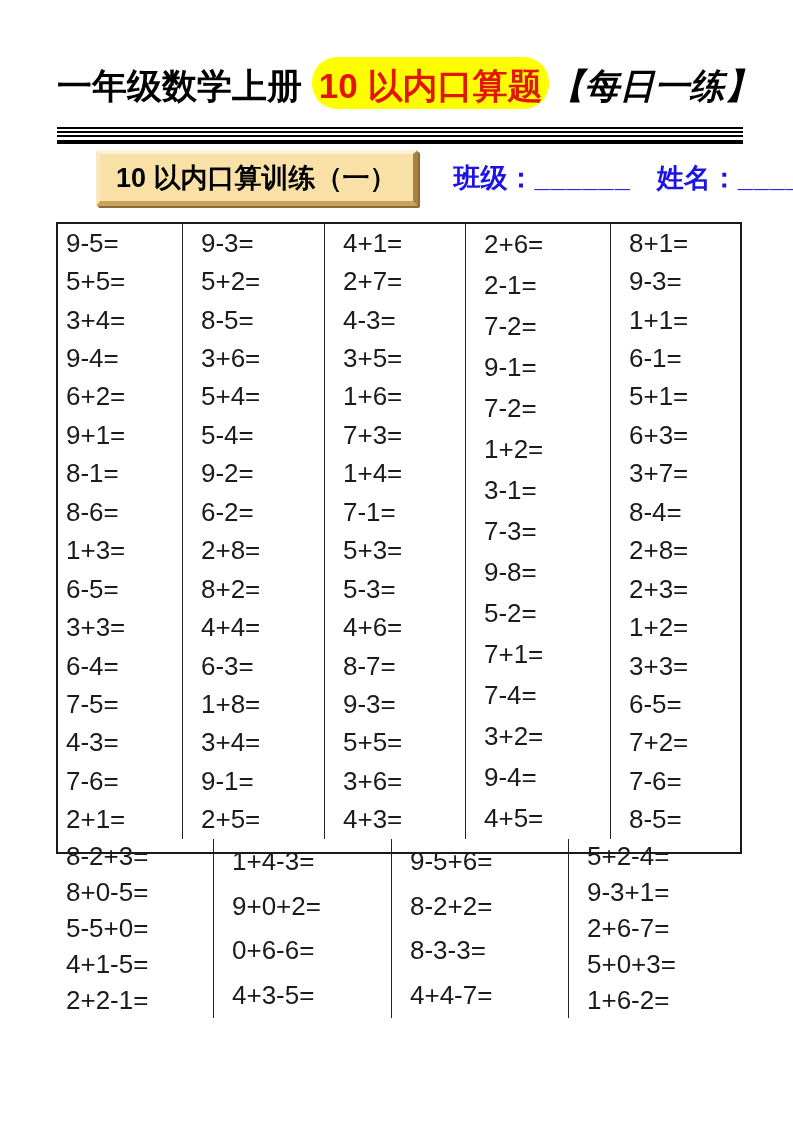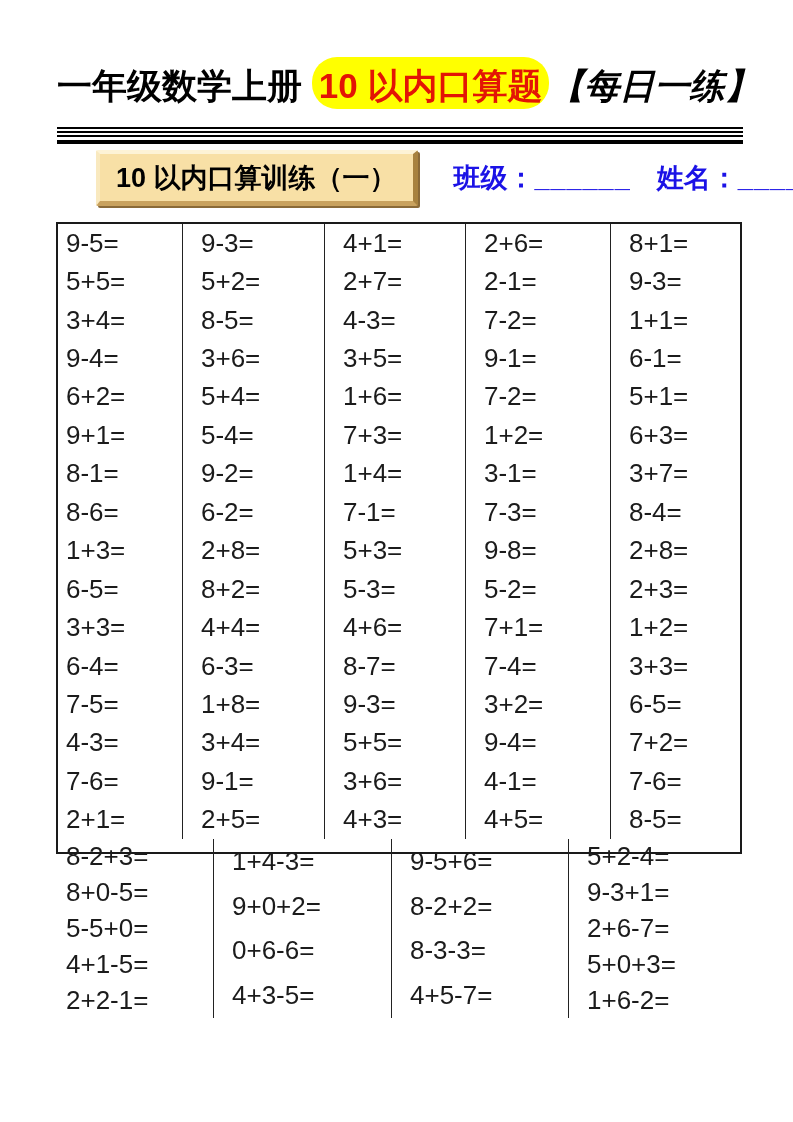--- a/index.html
+++ b/index.html
@@ -185,21 +185,20 @@
           <div class="cell">7-2=</div>
           <div class="cell">1+2=</div>
           <div class="cell">3-1=</div>
           <div class="cell">7-3=</div>
           <div class="cell">9-8=</div>
           <div class="cell">5-2=</div>
           <div class="cell">7+1=</div>
           <div class="cell">7-4=</div>
           <div class="cell">3+2=</div>
           <div class="cell">9-4=</div>
-          <div class="cell">4-1=</div>
           <div class="cell">4+5=</div>
         </div>
       <div class="ws-col">
 
       <div class="cell">8+1=</div>
           <div class="cell">9-3=</div>
           <div class="cell">1+1=</div>
           <div class="cell">6-1=</div>
           <div class="cell">5+1=</div>
           <div class="cell">6+3=</div>
@@ -230,21 +229,21 @@
       <div class="cell">1+4-3=</div>
           <div class="cell">9+0+2=</div>
           <div class="cell">0+6-6=</div>
           <div class="cell">4+3-5=</div>
         </div>
       <div class="ws-col">
 
       <div class="cell">9-5+6=</div>
           <div class="cell">8-2+2=</div>
           <div class="cell">8-3-3=</div>
-          <div class="cell">4+5-7=</div>
+          <div class="cell">4+4-7=</div>
         </div>
       <div class="ws-col">
 
       <div class="cell">5+2-4=</div>
           <div class="cell">9-3+1=</div>
           <div class="cell">2+6-7=</div>
           <div class="cell">5+0+3=</div>
           <div class="cell">1+6-2=</div>
         </div>
     </div>

